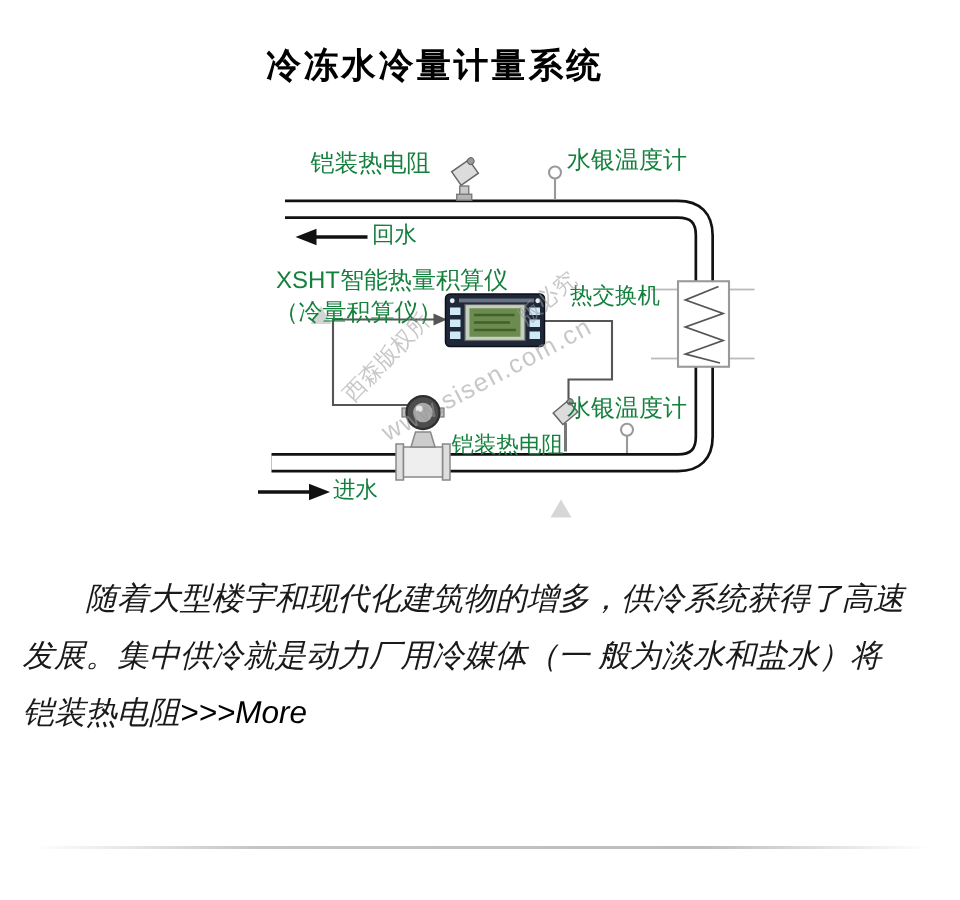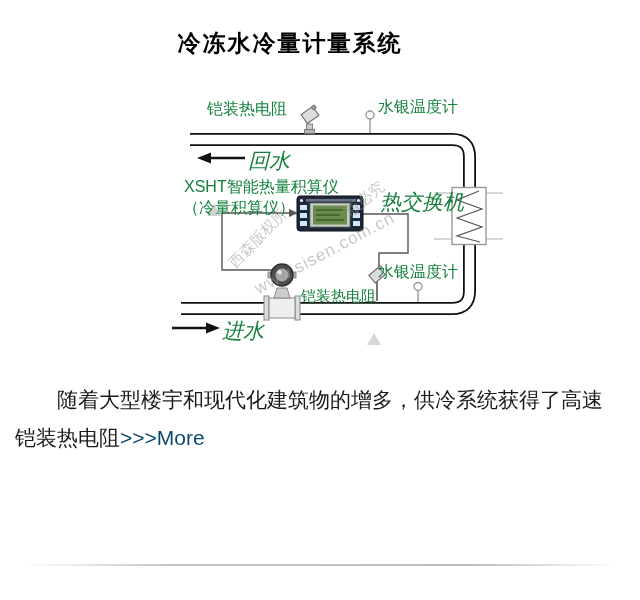--- a/index.html
+++ b/index.html
@@ -1,28 +1,28 @@
 <!DOCTYPE html>
 <html><head>
 <meta charset="utf-8">
 <style>
   html,body{margin:0;padding:0;background:#fff;}
   #page{position:relative;width:640px;height:600px;background:#ffffff;overflow:hidden;
         font-family:"Liberation Sans","DejaVu Sans",sans-serif;color:#111;}
   #page-title{position:absolute;left:0;top:28px;width:580px;text-align:center;
         font-size:23px;font-weight:bold;letter-spacing:2px;color:#000;}
   .dlabel{position:absolute;white-space:nowrap;color:#15803d;}
-  .f15{font-size:15px;} .f16{font-size:16px;} .f17{font-size:21px;font-style:italic;}
+  .f15{font-size:15px;} .f16{font-size:16px;} .f17{font-size:15px;}
   #diagram-svg{position:absolute;left:0;top:0;}
   .wm{position:absolute;white-space:nowrap;color:#9b9b9b;opacity:.55;pointer-events:none;}
   #paragraph{position:absolute;left:15px;top:381px;width:614px;font-size:21px;
         line-height:38px;color:#1a1a1a;}
-  .pline{white-space:nowrap;}
+  .pline{white-space:nowrap;font-style:italic;}
   .indent{padding-left:42px;}
-  #more-link{color:#0c4a6e;text-decoration:none;cursor:pointer;}
+  #more-link{color:#000000;text-decoration:none;cursor:pointer;}
   #divider{position:absolute;left:22px;top:564px;width:598px;height:2px;
         background:linear-gradient(to right,rgba(200,200,200,0),#c4c4c4 25%,#bdbdbd 75%,rgba(200,200,200,0));}
 </style>
 </head>
 <body>
 
 <div id="page">
 
   <div id="page-title">冷冻水冷量计量系统</div>
 
@@ -128,18 +128,19 @@
   <div class="dlabel f16" style="left:378px;top:262px;">水银温度计</div>
   <div class="dlabel f15" style="left:301px;top:287px;">铠装热电阻</div>
   <div class="dlabel f17" style="left:222px;top:317px;">进水</div>
 
   <div class="wm" style="left:256px;top:280px;font-size:17px;letter-spacing:1px;transform:rotate(-28deg);transform-origin:left center;">www.sisen.com.cn</div>
   <div class="wm" style="left:232px;top:256px;font-size:15px;transform:rotate(-46deg);transform-origin:left center;">西森版权所</div>
   <div class="wm" style="left:348px;top:204px;font-size:15px;transform:rotate(-40deg);transform-origin:left center;">版必究</div>
 
   <div id="paragraph">
     <div class="pline indent">随着大型楼宇和现代化建筑物的增多，供冷系统获得了高速</div>
+    <div class="pline">发展。集中供冷就是动力厂用冷媒体（一 般为淡水和盐水）将</div>
     <div class="pline"><span>铠装热电阻</span><a id="more-link">&gt;&gt;&gt;More</a></div>
   </div>
 
   <div id="divider"></div>
 
 </div>
 
 </body></html>

